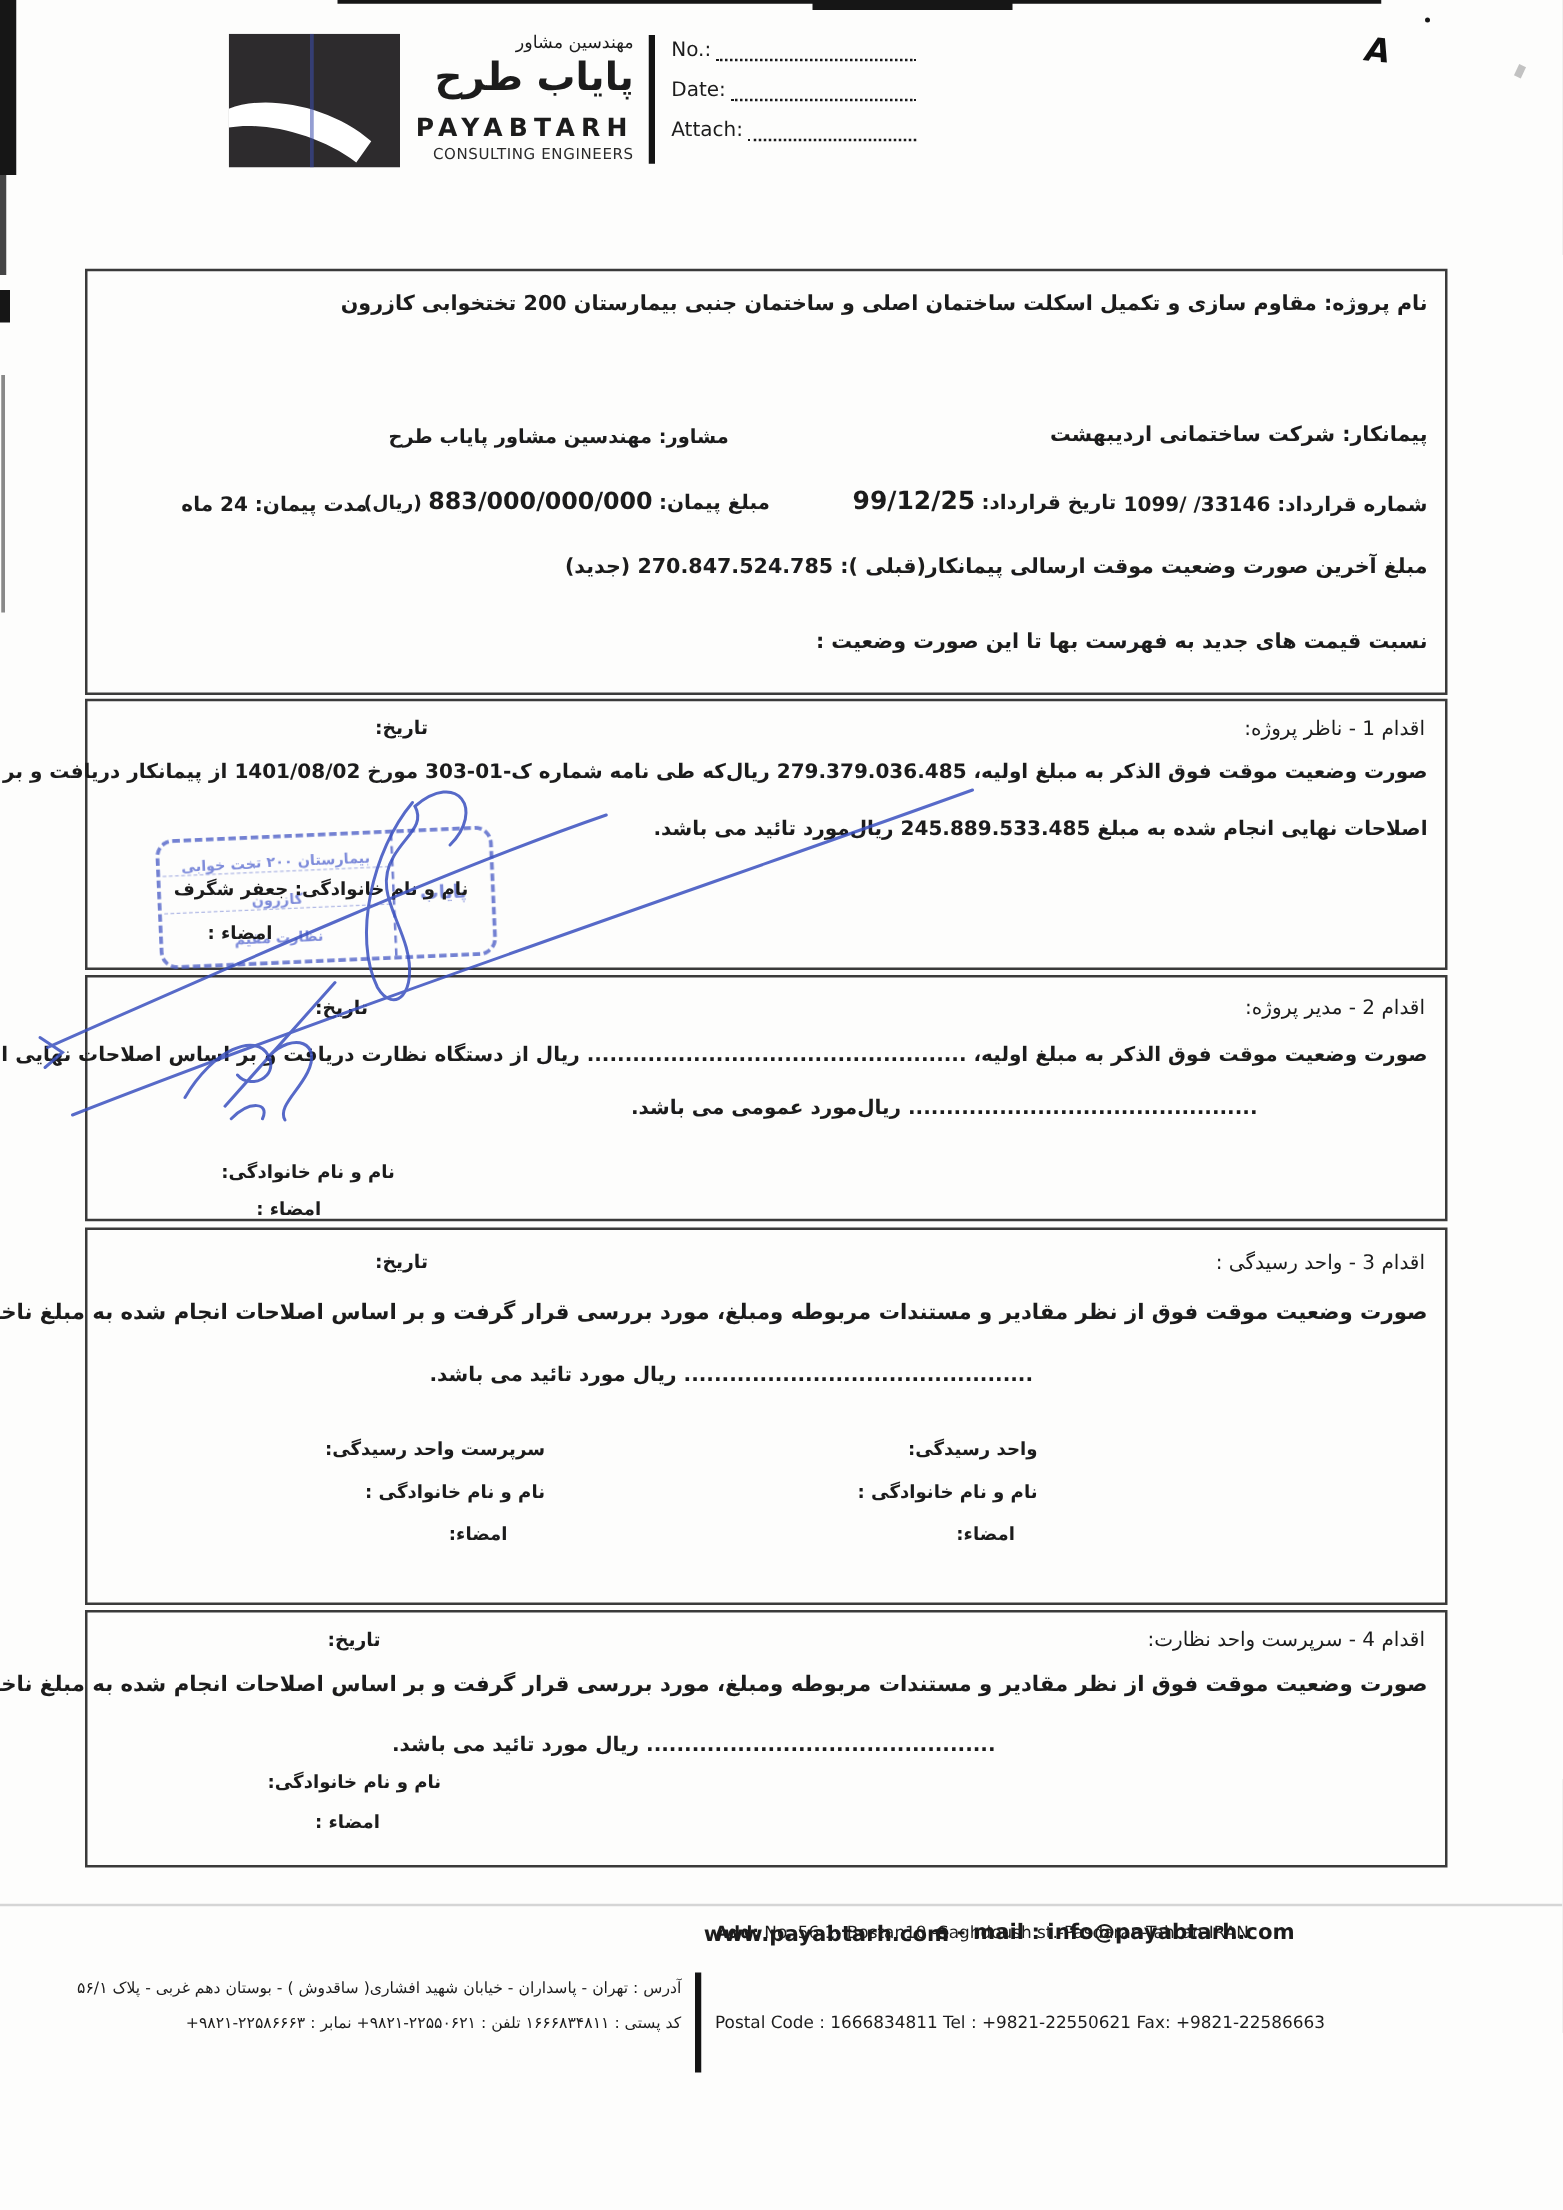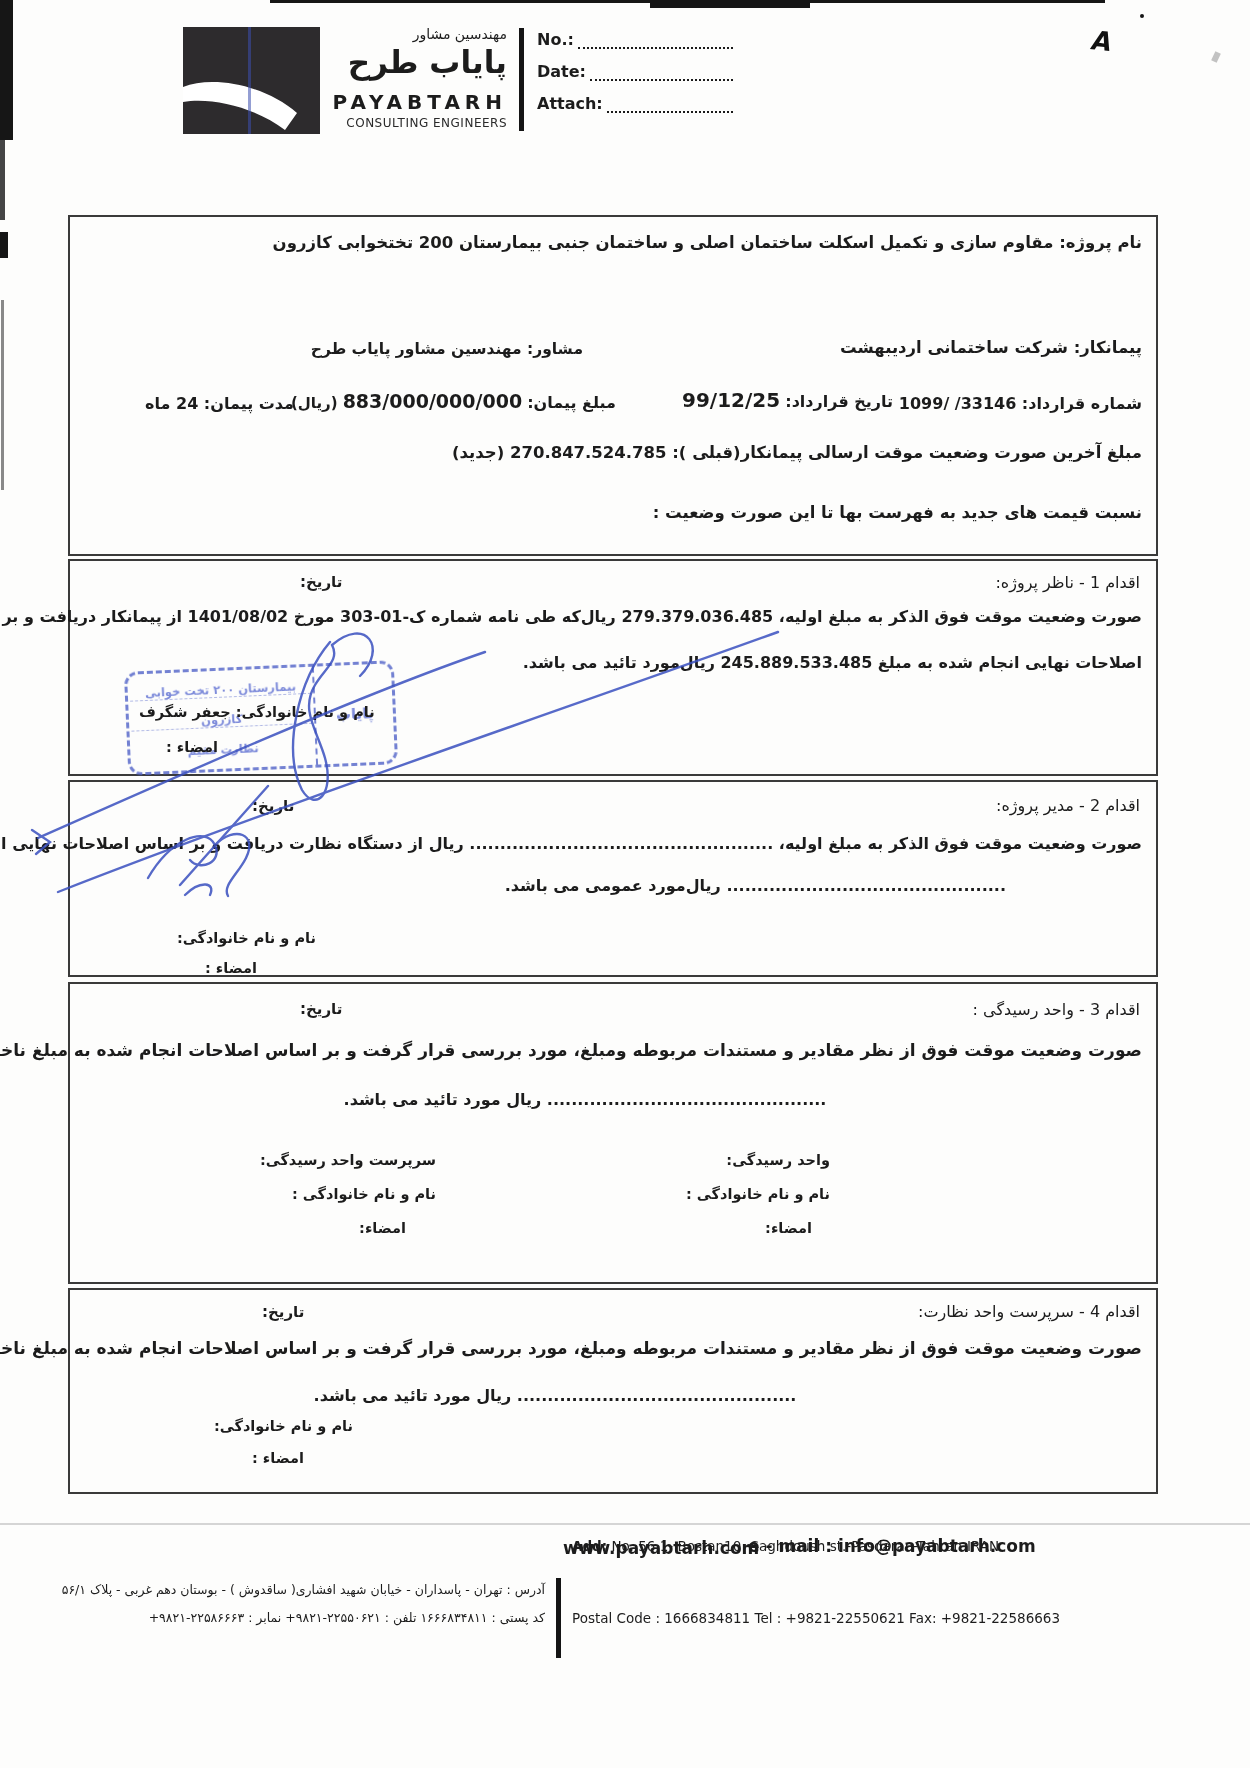--- a/index.html
+++ b/index.html
@@ -6,21 +6,21 @@
   .page{position:relative;width:1250px;height:1768px;background:#fdfdfc;overflow:hidden;
         font-family:"DejaVu Sans",sans-serif;color:#1c1c1c;}
   .abs{position:absolute;}
   .b{font-weight:bold;}
   .rtl{direction:rtl;text-align:right;}
   .box{position:absolute;left:68px;width:1090px;border:2px solid #3a3a3a;background:transparent;box-sizing:border-box;}
   .fill{text-align:justify;text-align-last:justify;}
   .bar{background:#141414;}
   .artifact{background:#161616;}
   .leader{display:inline-block;flex:1;border-bottom:2.5px dotted #1a1a1a;height:13px;margin-left:4px;}
-  .fieldrow{display:flex;align-items:flex-end;width:196px;margin-bottom:13px;font-size:16px;font-weight:bold;}
+  .fieldrow{display:flex;align-items:flex-end;width:196px;margin-bottom:13px;font-size:16px;font-weight:normal;}
   .sec-head{position:absolute;right:16px;top:0;font-size:16px;font-weight:normal;direction:rtl;}
   .sec-date{position:absolute;font-size:15px;font-weight:bold;direction:rtl;}
   .bodyline{position:absolute;left:14px;right:14px;direction:rtl;font-size:16.5px;font-weight:bold;white-space:nowrap;line-height:1.5;}
   .smalllbl{position:absolute;font-size:14.5px;font-weight:bold;direction:rtl;white-space:nowrap;}
   .stamp{position:absolute;left:126px;top:666px;width:270px;height:104px;border:3px dashed #5163c8;
          border-radius:14px;transform:rotate(-2.5deg);color:#5e6fd2;opacity:.8;filter:blur(.3px);
          display:flex;direction:rtl;z-index:2;box-sizing:border-box;}
   .stampR{width:29%;border-left:2px dashed #5163c8;display:flex;align-items:center;justify-content:center;
           font-size:15px;font-weight:bold;}
   .stampL{flex:1;display:flex;flex-direction:column;justify-content:space-around;text-align:center;

